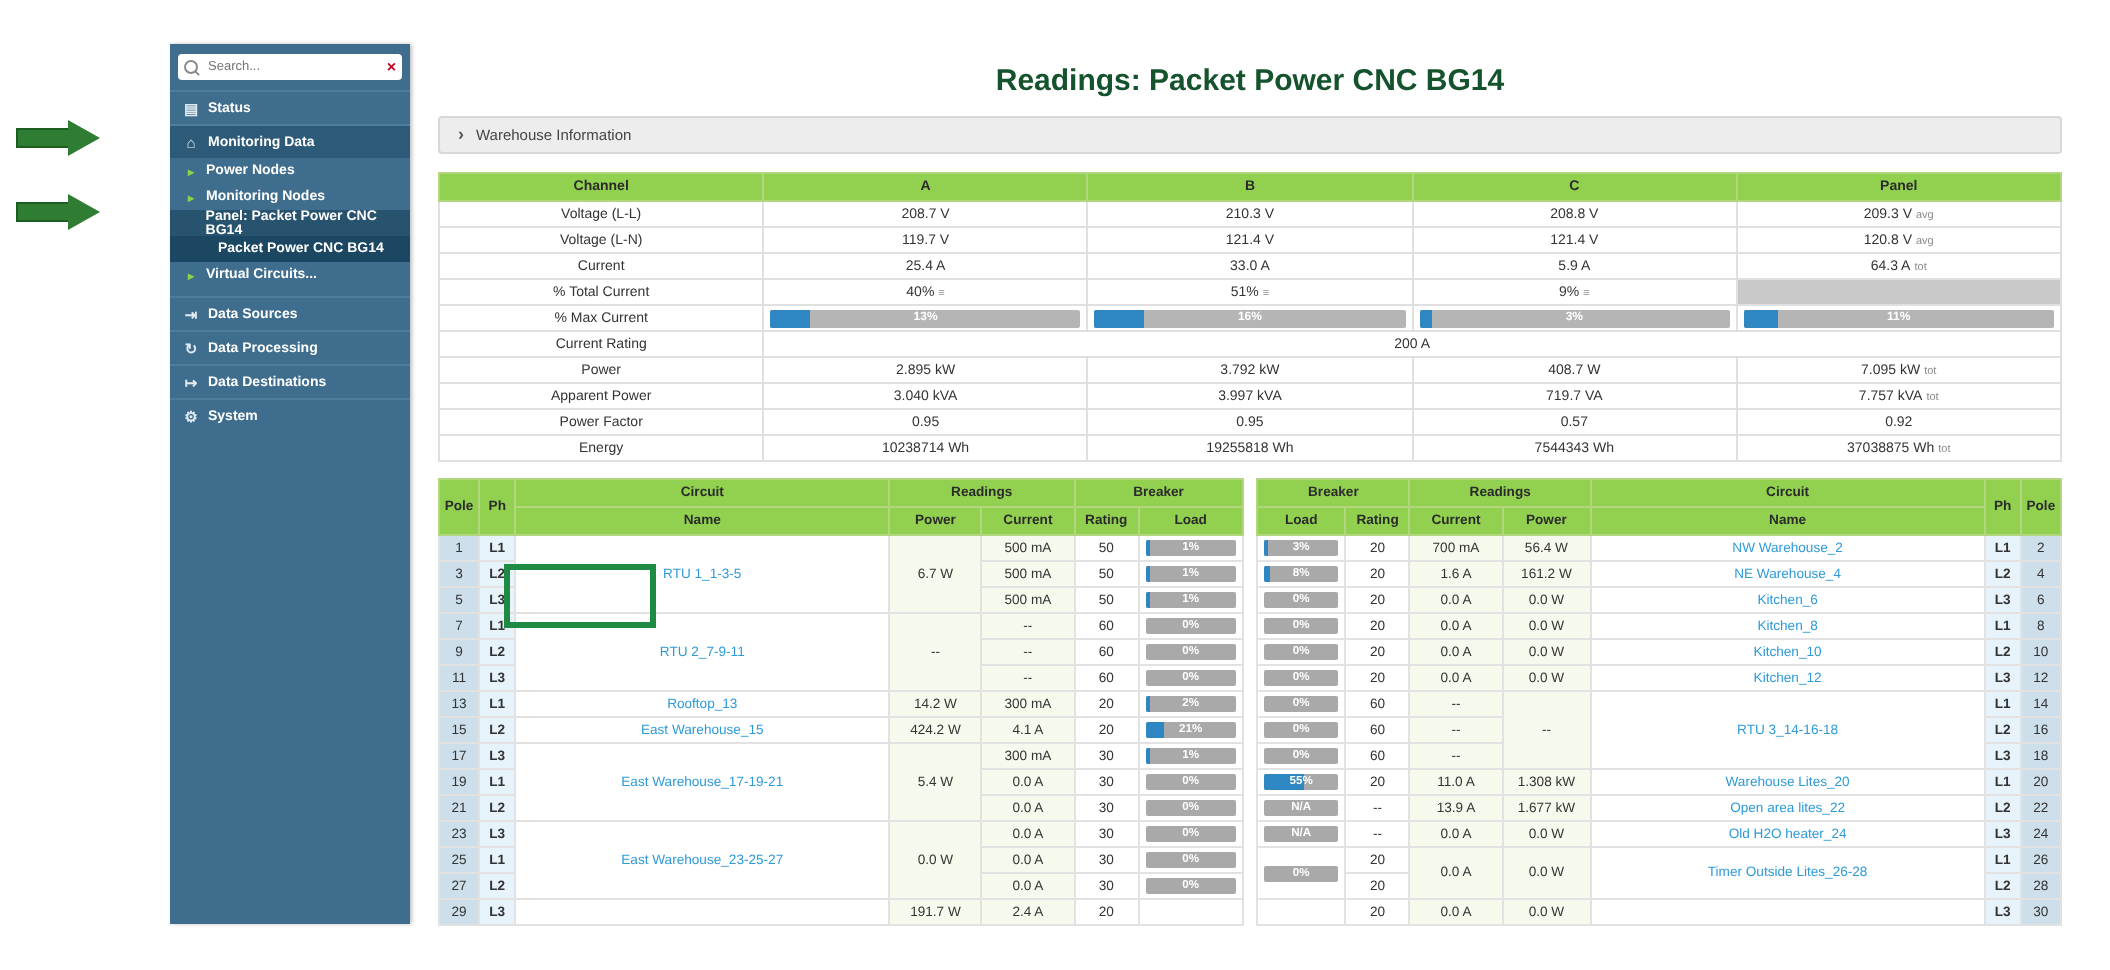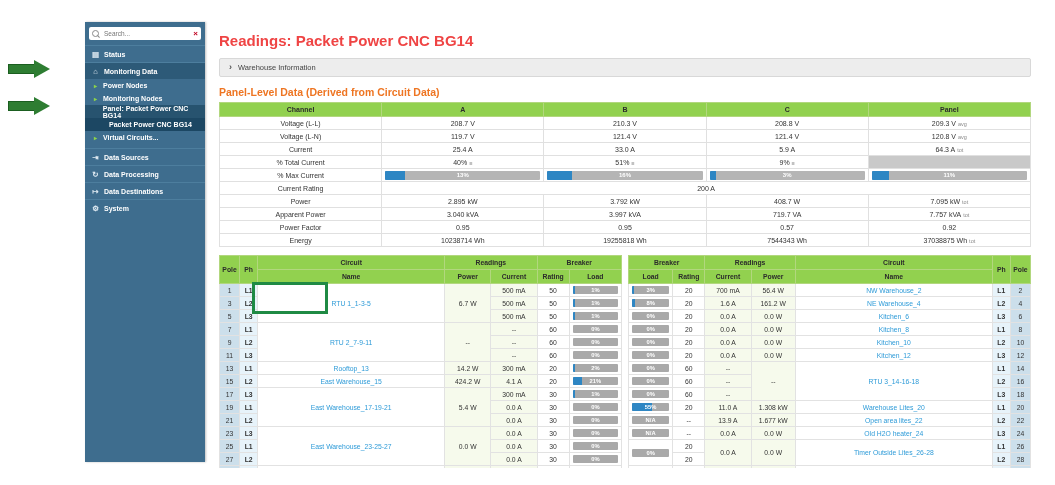--- a/index.html
+++ b/index.html
@@ -21,21 +21,21 @@
   .side-sub{height:13px;display:flex;align-items:center;gap:3px;padding-left:9px;font-weight:bold;cursor:pointer;}
   .side-sub .chev{color:#8bd34a;font-size:6px;width:6px;}
   .side-sub .nochev{width:6px;}
   .side-subsub{padding-left:24px;}
   .grp-gap{height:4px;}
   .active1{background:#2d5a78;}
   .active2{background:#27536f;}
   .active3{background:#1c4763;}
   
   .main{flex:1;padding:8px 14px 0 14px;overflow:hidden;position:relative;}
-  .page-title{color:#ef4444;font-size:15px;font-weight:bold;margin:2px 0 9px 0;}
+  .page-title{color:#14532d;font-size:15px;font-weight:bold;margin:2px 0 9px 0;text-align:center;}
   .addl{background:#ededed;border:1px solid #d8d8d8;border-radius:2px;height:17px;display:flex;align-items:center;gap:6px;padding:0 9px;font-size:7.5px;color:#444;margin-bottom:9px;cursor:pointer;}
   .addl .chev{font-weight:bold;color:#555;font-size:9px;line-height:9px;}
   .section-title{color:#ee7522;font-size:10.5px;font-weight:bold;margin:0 0 4px 0;}
   
   table{border-collapse:collapse;table-layout:fixed;width:100%;}
   .panel th{background:#92d14f;border:1px solid #b2d77e;height:13px;font-size:7px;color:#2b2b2b;padding:0;}
   .panel td{border:1px solid #e0e0e0;height:12px;text-align:center;font-size:7px;color:#333;padding:0;}
   .plabel{color:#333;}
   .sfx{font-size:5.5px;color:#8a8a8a;margin-left:2px;}
   .graycell{background:#c9c9c9;}
@@ -133,21 +133,20 @@
   </div>
 
   <div class="main">
     <div class="page-title">Readings: Packet Power CNC BG14</div>
 
     <div class="addl">
       <span class="chev">›</span>
       <span>Warehouse Information</span>
     </div>
 
-    <div class="section-title">Panel-Level Data (Derived from Circuit Data)</div>
 
     <table class="panel">
       <colgroup>
           <col style="width:20%">
           <col style="width:20%">
           <col style="width:20%">
           <col style="width:20%">
           <col style="width:20%">
         </colgroup>
       <thead>

